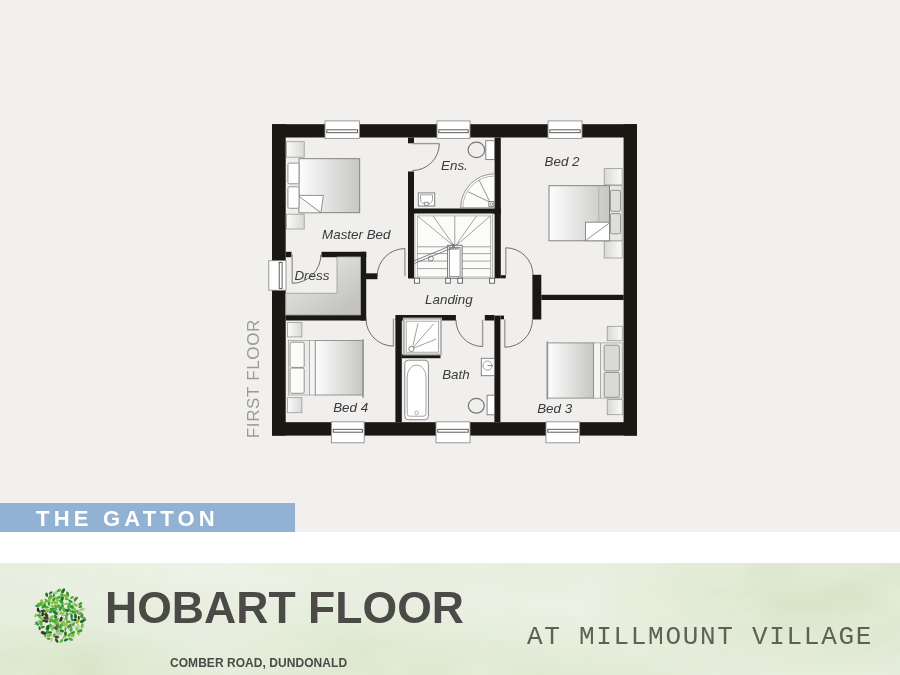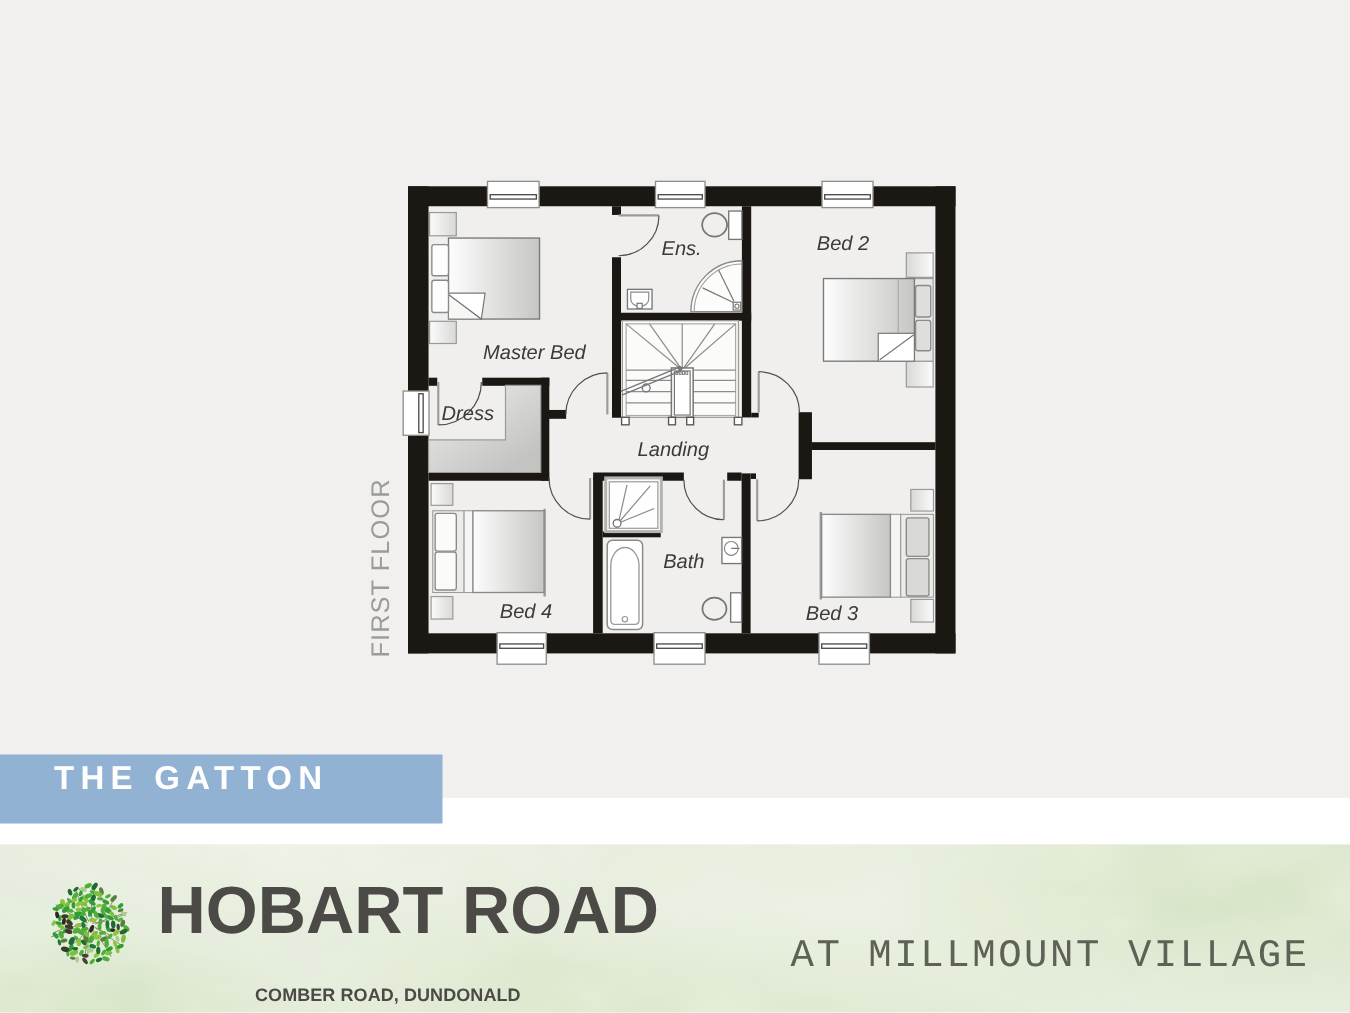--- a/index.html
+++ b/index.html
@@ -1,19 +1,19 @@
 <!DOCTYPE html>
 <html><head>
 <meta charset="utf-8">
 <style>
   html,body{margin:0;padding:0;}
   body{width:900px;height:675px;position:relative;overflow:hidden;background:#fff;
        font-family:"Liberation Sans",sans-serif;}
   .topbg{position:absolute;left:0;top:0;width:900px;height:532px;background:#f1f0ee;}
-  .banner{position:absolute;left:0;top:503px;width:295px;height:46px;background:#92b2d4;}
+  .banner{position:absolute;left:0;top:503px;width:295px;height:29px;background:#92b2d4;}
   .banner span{position:absolute;left:36px;top:3px;color:#fff;font-weight:bold;
        font-size:22px;letter-spacing:4.2px;}
   .footer{position:absolute;left:0;top:563px;width:900px;height:112px;
        background:
         radial-gradient(ellipse 240px 80px at 6% 100%, rgba(198,219,170,.6), rgba(198,219,170,0) 70%),
         radial-gradient(ellipse 350px 120px at 92% 30%, rgba(200,219,174,.55), rgba(200,219,174,0) 72%),
         radial-gradient(ellipse 420px 130px at 52% 118%, rgba(204,222,180,.5), rgba(204,222,180,0) 70%),
         radial-gradient(ellipse 330px 110px at 22% -15%, rgba(244,247,240,.95), rgba(244,247,240,0) 72%),
         radial-gradient(ellipse 300px 120px at 60% 35%, rgba(238,243,233,.85), rgba(238,243,233,0) 75%),
         radial-gradient(ellipse 200px 70px at 40% 80%, rgba(214,228,192,.4), rgba(214,228,192,0) 70%),
@@ -490,17 +490,17 @@
     <ellipse cx="29.9" cy="48.5" rx="2.5" ry="1.5" fill="#a5cf86" transform="rotate(10 29.9 48.5)"></ellipse>
     <ellipse cx="35.5" cy="11.0" rx="2.9" ry="1.6" fill="#7fbf3e" transform="rotate(23 35.5 11.0)"></ellipse>
     <ellipse cx="8.1" cy="24.9" rx="2.3" ry="1.3" fill="#2a2a1e" transform="rotate(81 8.1 24.9)"></ellipse>
     <ellipse cx="7.1" cy="21.1" rx="2.1" ry="1.1" fill="#2f9e36" transform="rotate(17 7.1 21.1)"></ellipse>
     <ellipse cx="25.8" cy="43.3" rx="2.2" ry="1.3" fill="#1d6b30" transform="rotate(48 25.8 43.3)"></ellipse>
     <ellipse cx="7.1" cy="38.6" rx="2.5" ry="1.4" fill="#2f9e36" transform="rotate(49 7.1 38.6)"></ellipse>
     <ellipse cx="28.2" cy="21.1" rx="2.5" ry="1.4" fill="#4fae38" transform="rotate(159 28.2 21.1)"></ellipse>
     <ellipse cx="39.3" cy="19.8" rx="2.6" ry="1.6" fill="#4fae38" transform="rotate(108 39.3 19.8)"></ellipse>
 </svg>
 
-<div class="hh">HOBART ROAD</div>
+<div class="hh">HOBART FLOOR</div>
 
 <div class="cr">COMBER ROAD, DUNDONALD</div>
 
 <div class="mv">AT MILLMOUNT VILLAGE</div>
 
 </body></html>

